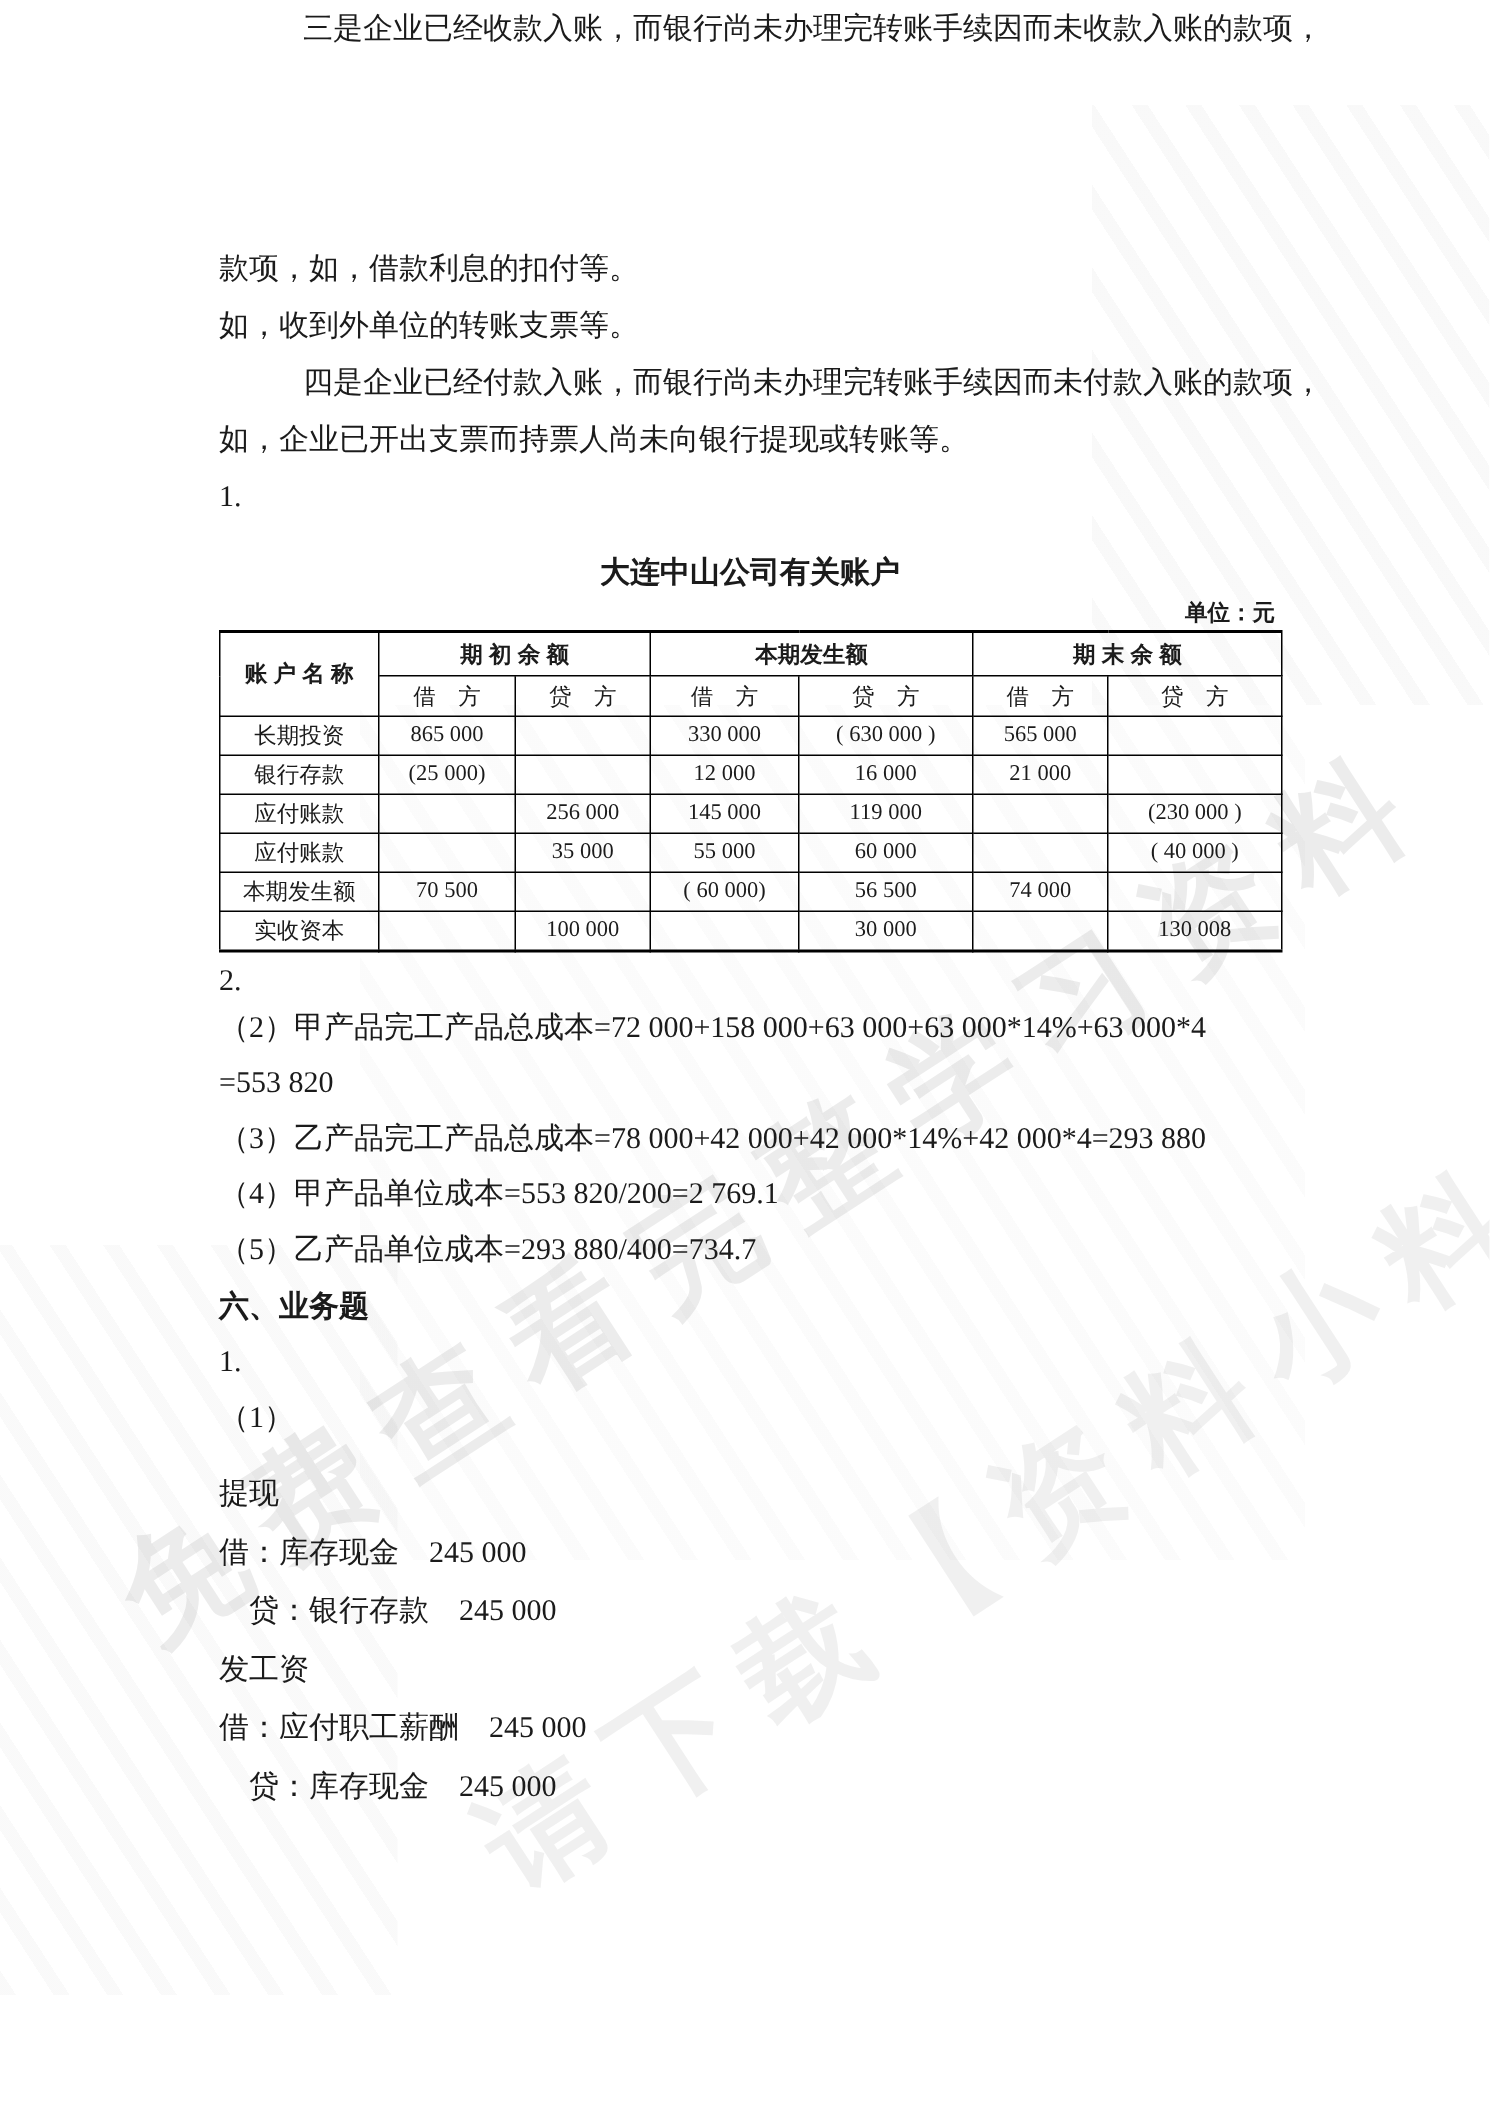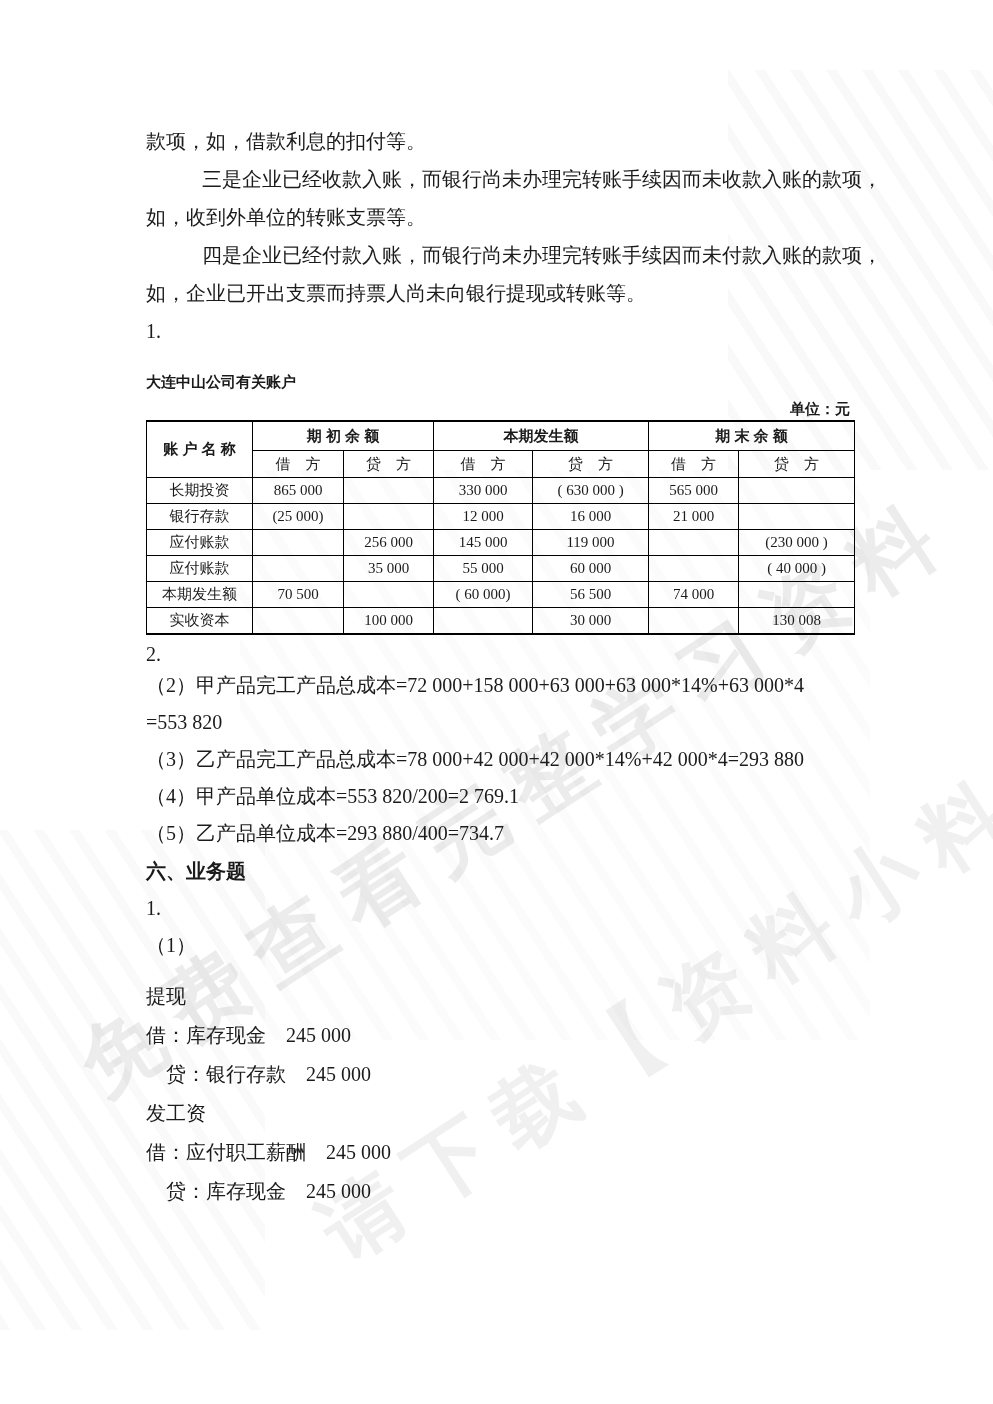--- a/index.html
+++ b/index.html
@@ -21,22 +21,22 @@
   .wm1 { left:88px;  top:1020px; font-size:82px; letter-spacing:20px; color:rgba(128,128,128,0.15); }
   .wm2 { left:330px; top:1185px; font-size:82px; letter-spacing:20px; color:rgba(128,128,128,0.12); }
   
   .content { position:absolute; left:146px; top:0; width:708px; z-index:2; }
   .para { font-size:20px; line-height:38px; height:38px; white-space:nowrap; }
   .para.indent { text-indent:56px; }
   .first-line { margin-top:122px; }
   .sec-heading { font-family:"Liberation Sans","DejaVu Sans",sans-serif; font-weight:bold;
     font-size:20px; line-height:38px; height:38px; }
   .item-num { font-size:20px; line-height:38px; height:38px; }
-  .tbl-title { margin-top:17px; height:30px; line-height:30px; text-align:left;
-    font-family:"Liberation Sans","DejaVu Sans",sans-serif; font-weight:bold; font-size:15px; }
+  .tbl-title { margin-top:17px; height:30px; line-height:30px; text-align:center;
+    font-family:"Liberation Sans","DejaVu Sans",sans-serif; font-weight:bold; font-size:20px; }
   .unit-label { margin-top:2px; height:20px; line-height:20px; text-align:right;
     font-size:15px; padding-right:4px;font-weight:bold; }
   
   table.accounts { margin-top:1px; border-collapse:collapse; table-layout:fixed; width:708px; }
   table.accounts { border-top:2px solid #000; border-bottom:2px solid #000; }
   table.accounts td { border:1px solid #000; text-align:center; padding:0;
     font-size:15px; white-space:nowrap; overflow:hidden; }
   tr.hdr1 td { height:28px; font-family:"Liberation Sans","DejaVu Sans",sans-serif; font-weight:bold; }
   tr.hdr2 td { height:26px; font-family:"Liberation Sans","DejaVu Sans",sans-serif; font-weight:normal; }
   td.acct-name-hdr { font-family:"Liberation Sans","DejaVu Sans",sans-serif; font-weight:bold; }
@@ -54,22 +54,22 @@
 
 <div class="streak streak-tr"></div>
 <div class="streak streak-mid"></div>
 <div class="streak streak-bl"></div>
 
 <div class="wm wm1">免费查看完整学习资料</div>
 <div class="wm wm2">请下载【资料小料】</div>
 
 <div class="content">
 
+  <div class="para indent">三是企业已经收款入账，而银行尚未办理完转账手续因而未收款入账的款项，</div>
   <div class="para first-line">款项，如，借款利息的扣付等。</div>
-  <div class="para indent">三是企业已经收款入账，而银行尚未办理完转账手续因而未收款入账的款项，</div>
   <div class="para">如，收到外单位的转账支票等。</div>
   <div class="para indent">四是企业已经付款入账，而银行尚未办理完转账手续因而未付款入账的款项，</div>
   <div class="para">如，企业已开出支票而持票人尚未向银行提现或转账等。</div>
 
   <div class="item-num">1.</div>
   <div class="tbl-title">大连中山公司有关账户</div>
   <div class="unit-label">单位：元</div>
 
   <table class="accounts">
     <colgroup>

